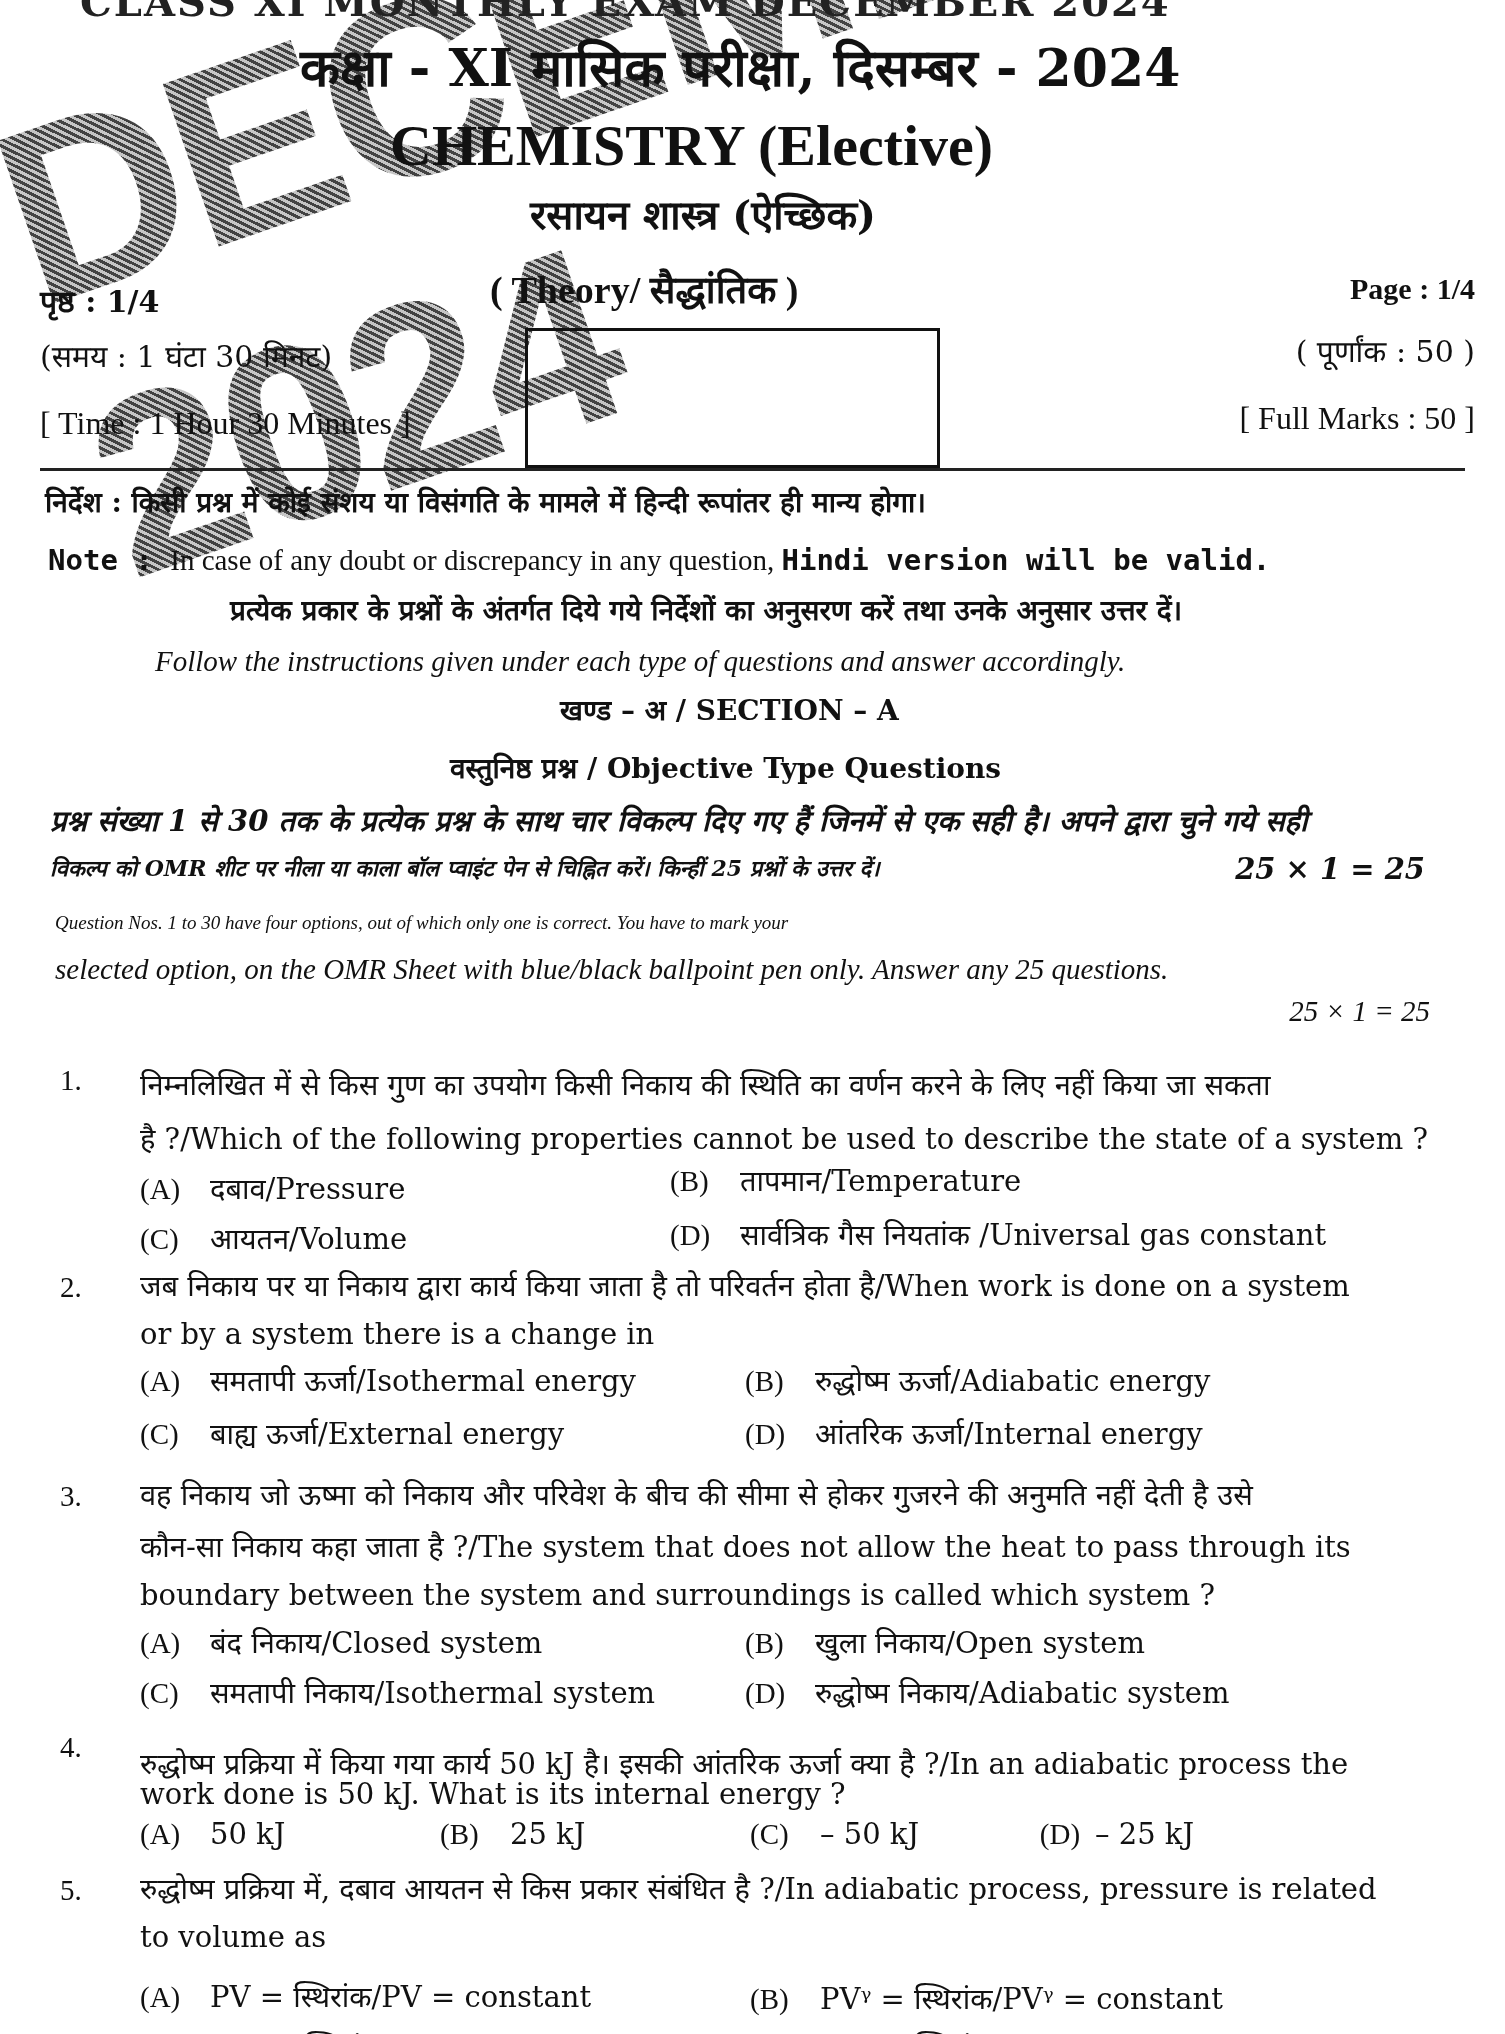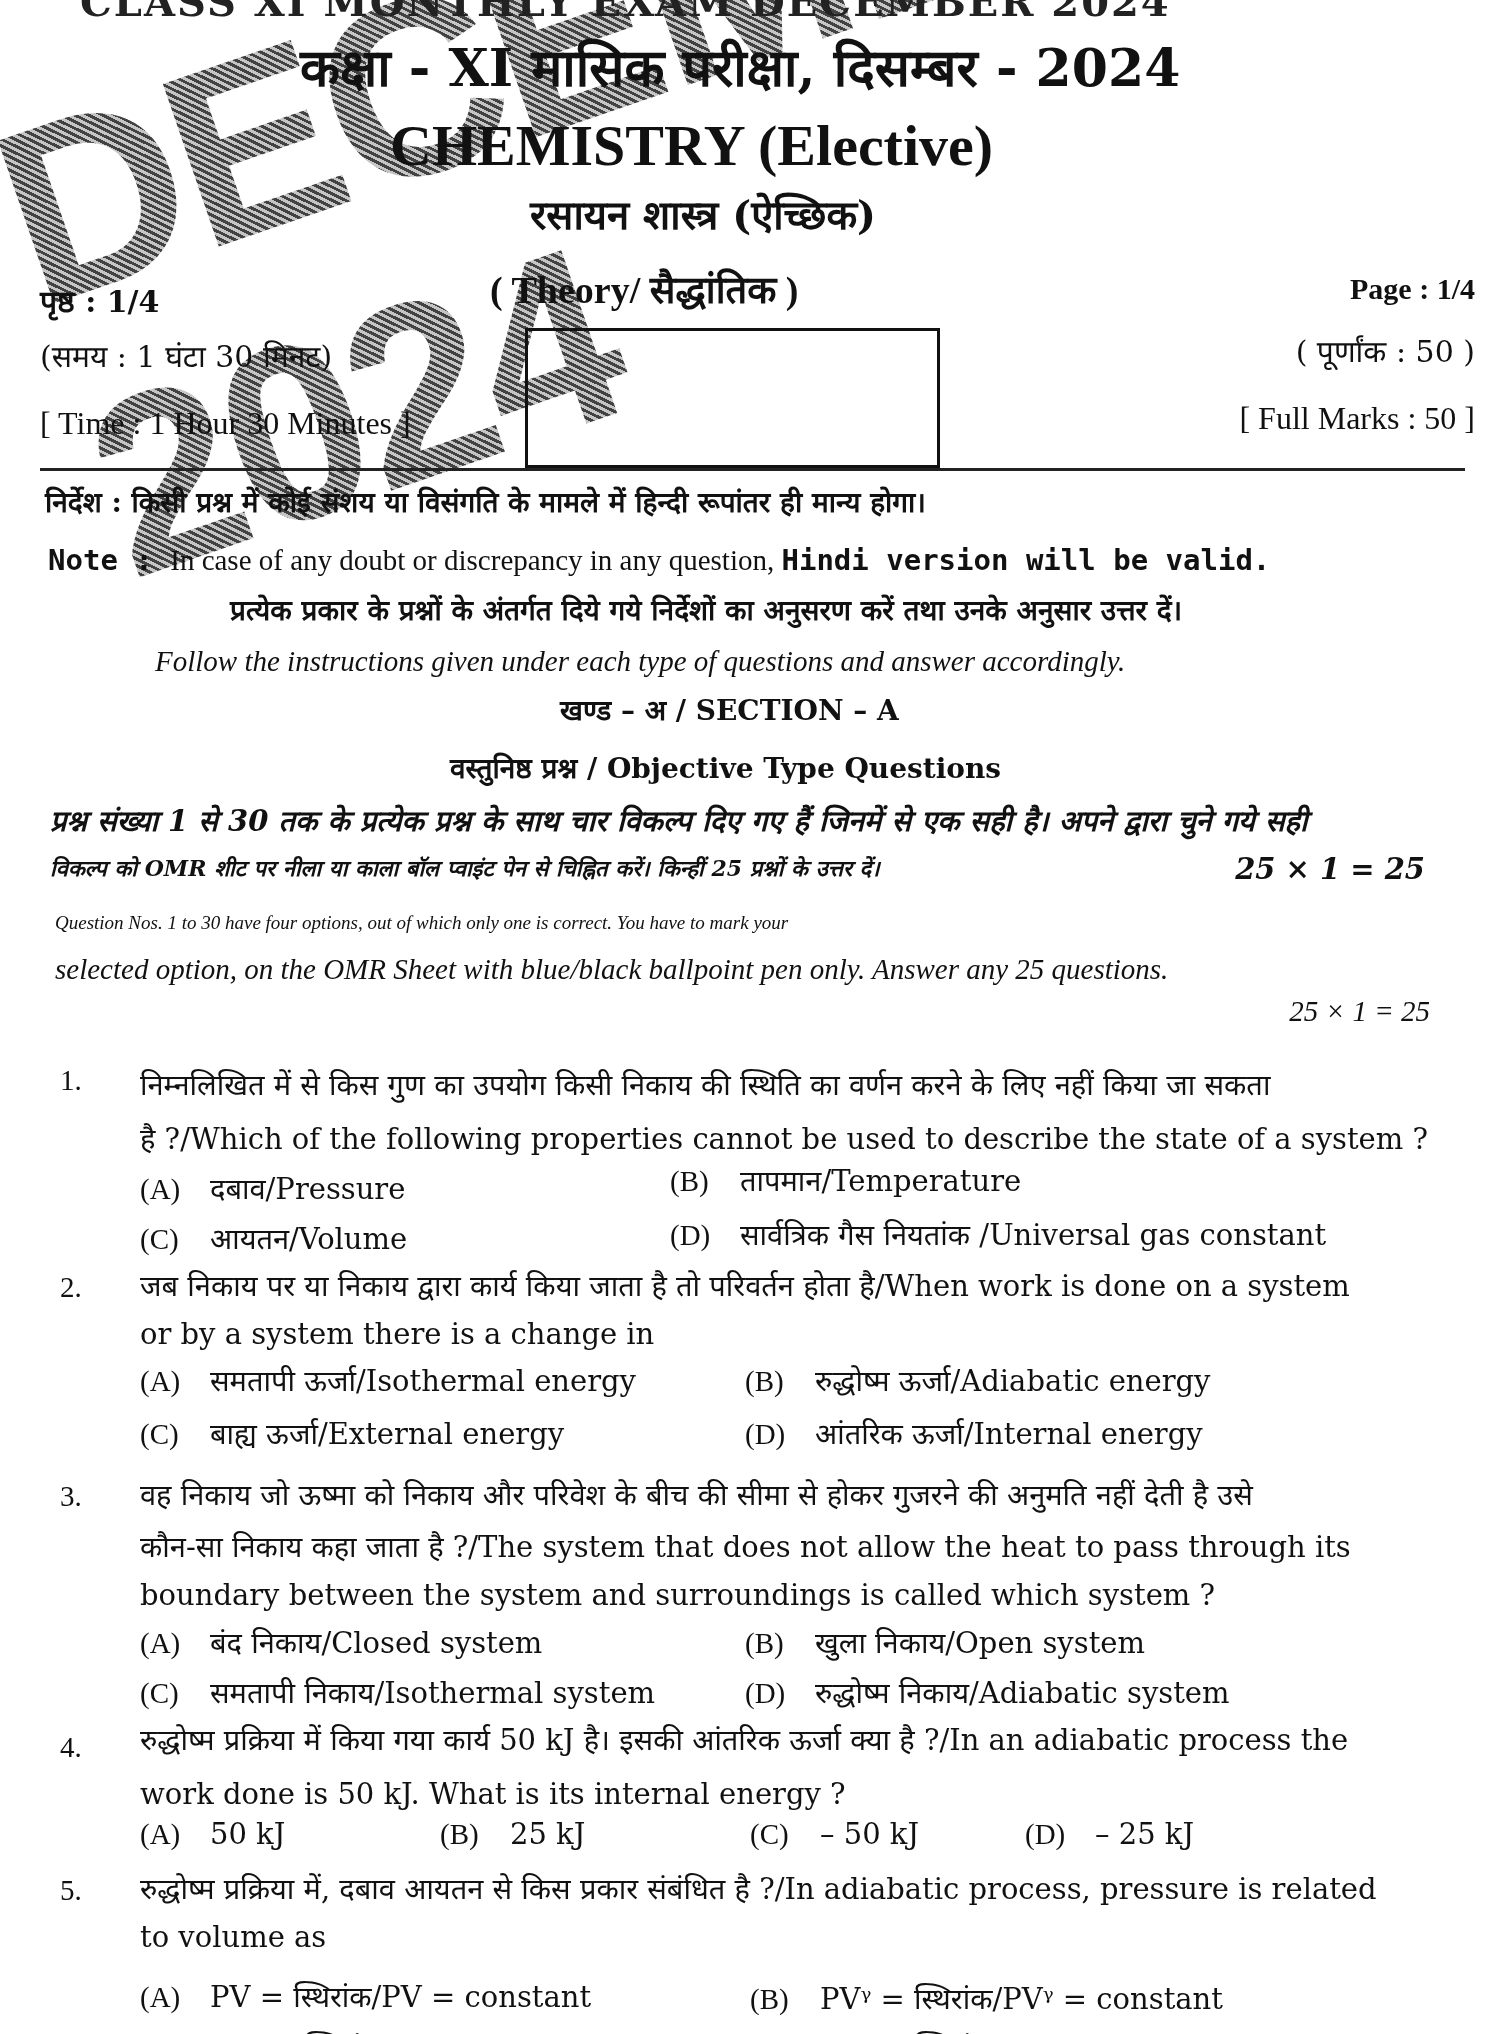--- a/index.html
+++ b/index.html
@@ -112,26 +112,26 @@
   <div class="qline" style="top:66px;">कौन-सा निकाय कहा जाता है ?/The system that does not allow the heat to pass through its</div>
   <div class="qline" style="top:118px;">boundary between the system and surroundings is called which system ?</div>
   <div class="opt" style="left:140px; top:162px;"><span class="lbl">(A)</span><span class="txt">बंद निकाय/Closed system</span></div>
   <div class="opt" style="left:745px; top:162px;"><span class="lbl">(B)</span><span class="txt">खुला निकाय/Open system</span></div>
   <div class="opt" style="left:140px; top:212px;"><span class="lbl">(C)</span><span class="txt">समतापी निकाय/Isothermal system</span></div>
   <div class="opt" style="left:745px; top:212px;"><span class="lbl">(D)</span><span class="txt">रुद्धोष्म निकाय/Adiabatic system</span></div>
 </div>
 
 <div class="q" style="top:1715px;">
   <div class="qnum" style="top:16px;">4.</div>
-  <div class="qline" style="top:4px;">रुद्धोष्म प्रक्रिया में किया गया कार्य 50 kJ है। इसकी आंतरिक ऊर्जा क्या है ?/In an adiabatic process the</div>
+  <div class="qline" style="top:28px;">रुद्धोष्म प्रक्रिया में किया गया कार्य 50 kJ है। इसकी आंतरिक ऊर्जा क्या है ?/In an adiabatic process the</div>
   <div class="qline" style="top:62px;">work done is 50 kJ. What is its internal energy ?</div>
   <div class="opt" style="left:140px; top:102px;"><span class="lbl">(A)</span><span class="txt">50 kJ</span></div>
   <div class="opt" style="left:440px; top:102px;"><span class="lbl">(B)</span><span class="txt">25 kJ</span></div>
   <div class="opt" style="left:750px; top:102px;"><span class="lbl">(C)</span><span class="txt">– 50 kJ</span></div>
-  <div class="opt" style="left:1025px; top:102px;"><span class="lbl">(D)</span><span class="txt">– 25 kJ</span></div>
+  <div class="opt" style="left:1025px; top:102px;text-align:center;"><span class="lbl">(D)</span><span class="txt">– 25 kJ</span></div>
 </div>
 
 <div class="q" style="top:1858px;">
   <div class="qnum" style="top:16px;">5.</div>
   <div class="qline" style="top:10px;">रुद्धोष्म प्रक्रिया में, दबाव आयतन से किस प्रकार संबंधित है ?/In adiabatic process, pressure is related</div>
   <div class="qline" style="top:62px;">to volume as</div>
   <div class="opt" style="left:140px; top:118px;"><span class="lbl">(A)</span><span class="txt">PV = स्थिरांक/PV = constant</span></div>
   <div class="opt" style="left:750px; top:120px;"><span class="lbl">(B)</span><span class="txt">PVᵞ = स्थिरांक/PVᵞ = constant</span></div>
   <div class="opt" style="left:140px; top:168px;"><span class="lbl">(C)</span><span class="txt">PV² = स्थिरांक/PV² = constant</span></div>
   <div class="opt" style="left:750px; top:168px;"><span class="lbl">(D)</span><span class="txt">PV³ = स्थिरांक/PV³ = constant</span></div>

